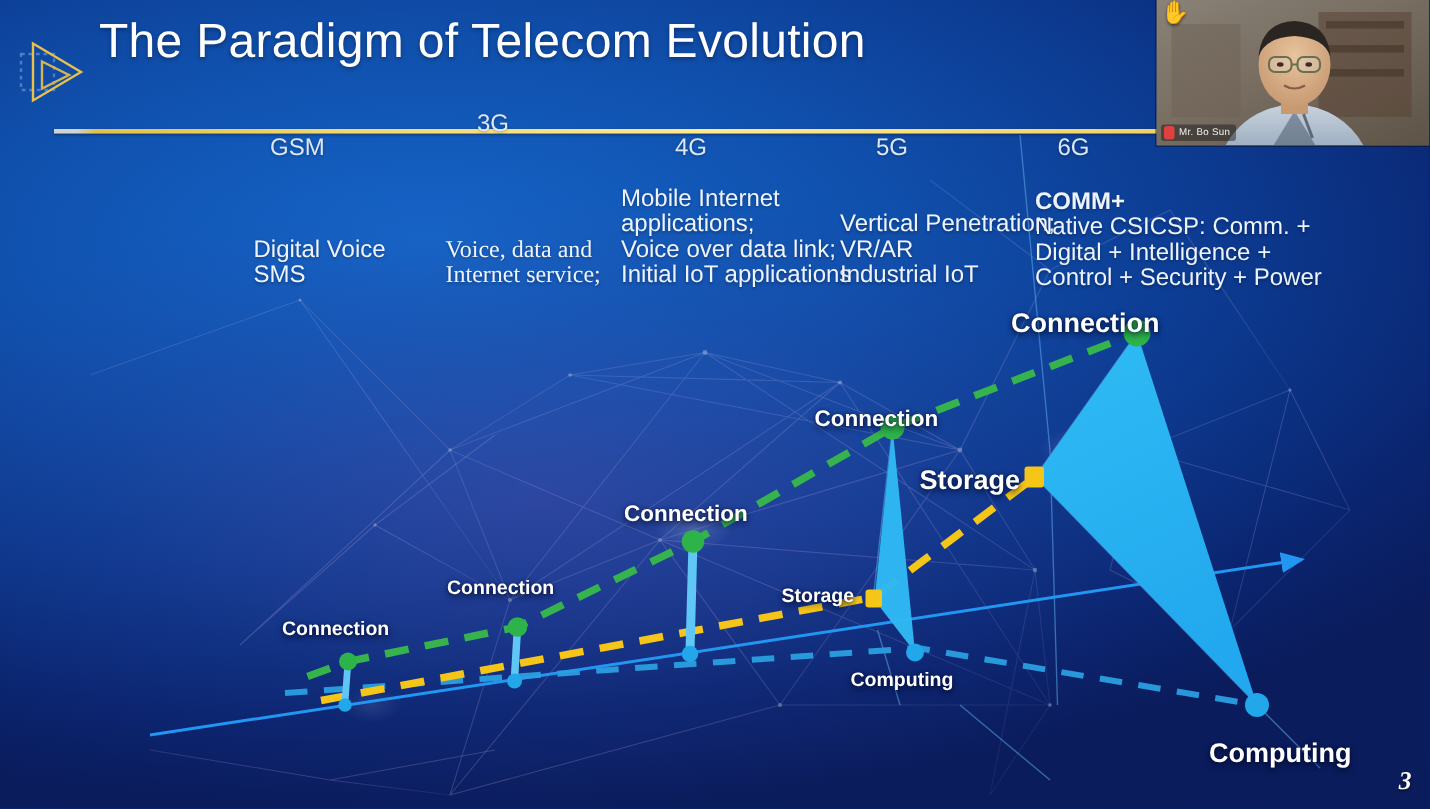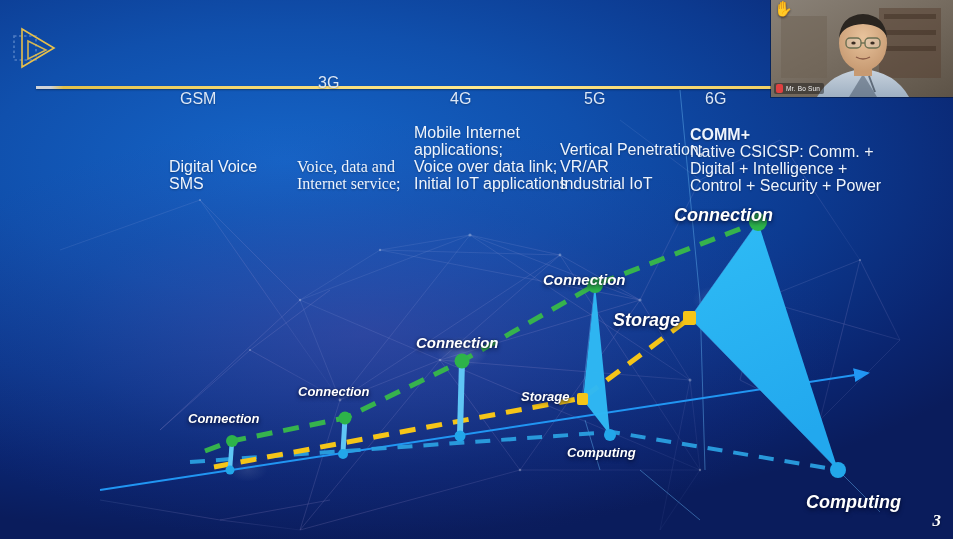--- a/index.html
+++ b/index.html
@@ -44,21 +44,20 @@
     text-shadow:0 1px 2px rgba(0,0,0,.3);
   }
   .gen-desc b{font-weight:bold;}
 
   
   #diagram{position:absolute;left:0;top:0;width:953px;height:539px;}
   .node-label{
     position:absolute;color:#ffffff;white-space:nowrap;
     text-shadow:0 2px 4px rgba(0,10,40,.75),0 0 2px rgba(0,10,40,.6);
     font-weight:bold;
-    font-style:italic;
   }
   .lbl-sm{font-size:13px;}
   .lbl-md{font-size:15px;}
   .lbl-lg{font-size:18px;}
 
   
   .pagenum{
     position:absolute;right:12px;bottom:8px;
     font-family:"Liberation Serif","DejaVu Serif",serif;
     font-style:italic;font-weight:bold;font-size:17px;color:#ffffff;
@@ -139,20 +138,21 @@
   </svg>
 
   <svg id="logo" viewBox="0 0 58 58">
     <g fill="none" stroke-width="1.6">
       <path d="M8 16 L30 16 L30 40 L8 40 Z" stroke="#5b86c9" stroke-dasharray="2.5 2.5" opacity="0.85"></path>
       <path d="M16 9 L48 28 L16 47 Z" stroke="#e8c04a"></path>
       <path d="M22 21 L40 30 L22 39 Z" stroke="#e8c04a" opacity="0.9"></path>
     </g>
   </svg>
 
+  <div class="title">The Paradigm of Telecom Evolution</div>
 
   <div class="divider"></div>
 
   <div id="gens">
       <div class="gen-label" style="left: 180px; top: 90px; text-align: center;">GSM</div>
       <div class="gen-desc" style="left: 169px; top: 158px;"><span>Digital Voice
 SMS</span></div>
       <div class="gen-label" style="left: 318px; top: 74px;">3G</div>
       <div class="gen-desc" style="left: 297px; top: 158px; font-family: Liberation Serif, serif;"><span>Voice, data and
 Internet service;</span></div>

